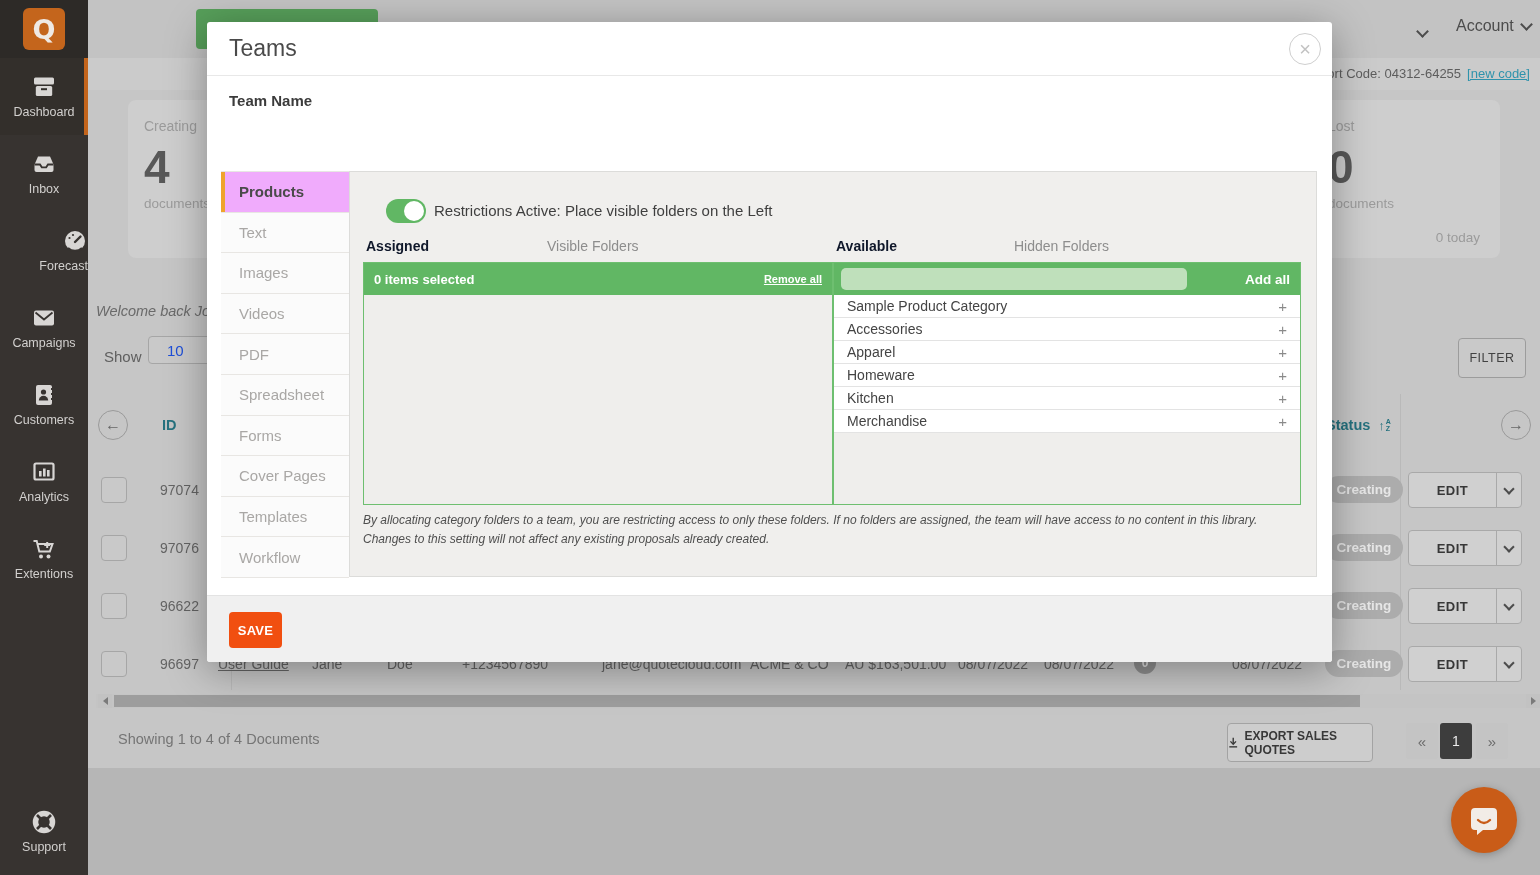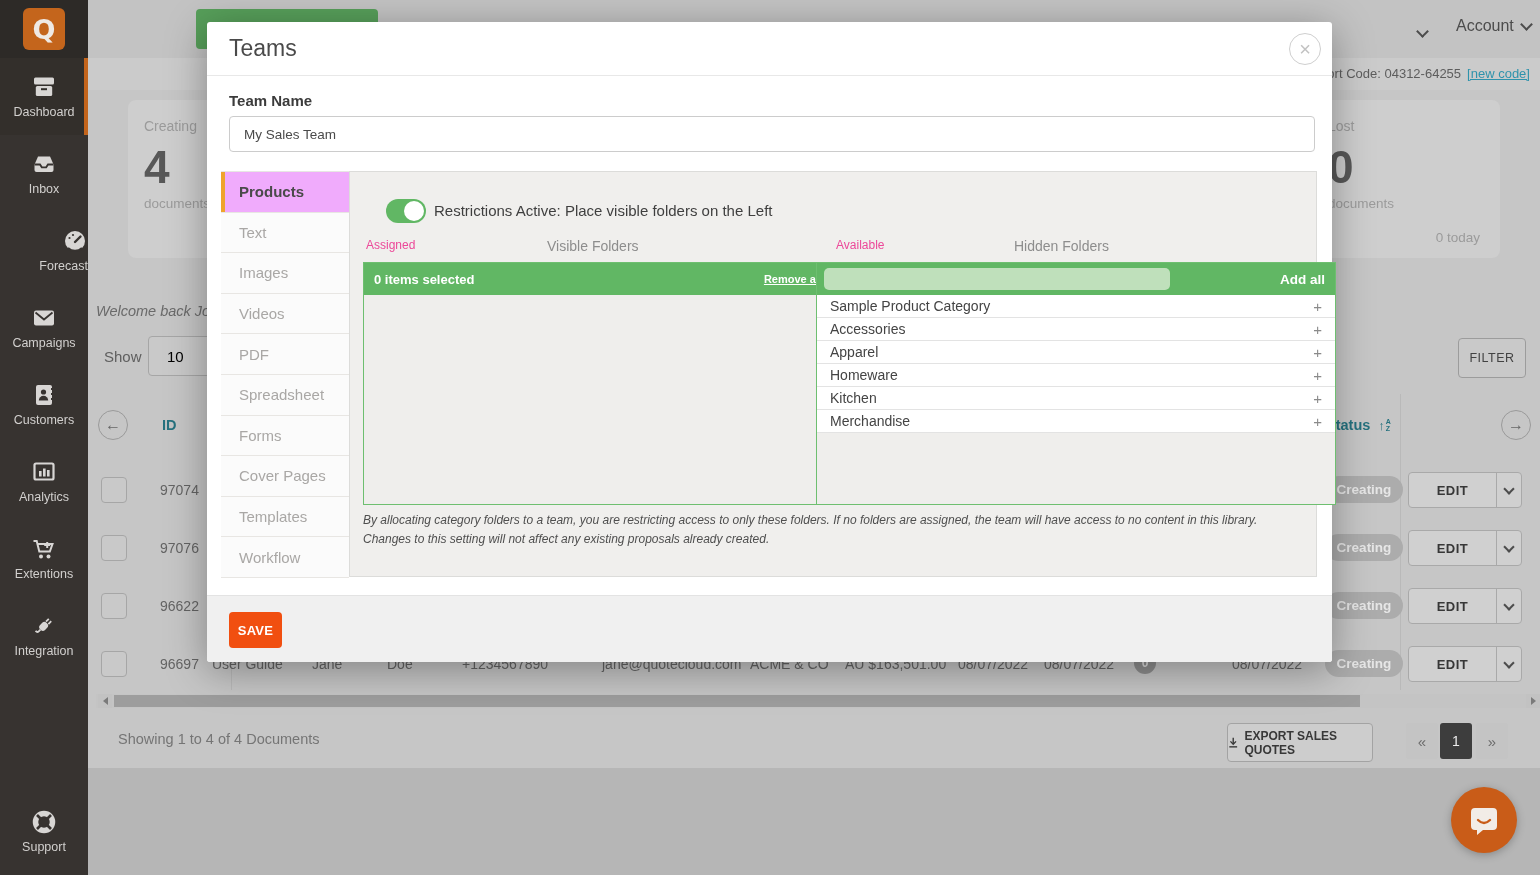--- a/index.html
+++ b/index.html
@@ -18,22 +18,22 @@
   .lone-chev{left:1330px;top:22px;color:#4c4c4c;}
   .strip{left:88px;top:58px;width:1452px;height:32px;background:#cbcbcb;}
   .supcode{left:1297px;top:66px;font-size:13px;color:#5d5d5d;white-space:nowrap;}
   .newcode{color:#2f93ac;text-decoration:underline;margin-left:6px;}
   .statcard{background:#cecece;border-radius:8px;height:158px;top:100px;}
   .stat-label{font-size:14px;color:#9b9b9b;}
   .stat-value{font-size:46px;font-weight:bold;color:#585858;line-height:1;}
   .stat-unit{font-size:13.5px;color:#9b9b9b;}
   .welcome{left:96px;top:303px;font-style:italic;font-size:14.5px;color:#6a6a6a;}
   .show-label{left:104px;top:348px;font-size:15px;color:#5f5f5f;}
-  .show-select{left:148px;top:336px;width:88px;height:40px;background:#c9c9c9;border:1px solid #a6a6a6;border-radius:4px;
-    font-size:15px;color:#000000;display:flex;align-items:center;padding-left:18px;box-sizing:border-box;}
+  .show-select{left:148px;top:336px;width:88px;height:28px;background:#c9c9c9;border:1px solid #a6a6a6;border-radius:4px;
+    font-size:15px;color:#1d4ed8;display:flex;align-items:center;padding-left:18px;box-sizing:border-box;}
   .filter-btn{left:1458px;top:338px;width:66px;height:38px;border:1px solid #9c9c9c;border-radius:4px;background:#c9c9c9;
     font-size:12.5px;color:#424242;letter-spacing:.5px;display:flex;align-items:center;justify-content:center;}
   .circ-btn{width:30px;height:30px;border-radius:50%;border:1px solid #9a9a9a;color:#666;font-size:16px;
     display:flex;align-items:center;justify-content:center;background:transparent;box-sizing:border-box;}
   .col-head{font-weight:bold;font-size:14.5px;color:#25717e;}
   .vline{width:1px;background:#b9b9b9;}
   .doc-row{left:0;width:1540px;height:58px;}
   .rowbox{left:101px;top:16px;width:26px;height:26px;border:1px solid #a6a6a6;border-radius:4px;background:#c9c9c9;box-sizing:border-box;}
   .cell{top:21px;font-size:14px;color:#646464;white-space:nowrap;}
   .pill{left:1325px;top:15px;width:78px;height:27px;border-radius:14px;background:#acacac;color:#e6e6e6;
@@ -83,25 +83,25 @@
     box-sizing:border-box;padding:0 14px;font-size:13.5px;color:#4a4a4a;font-family:"Liberation Sans",sans-serif;background:#fff;}
   .tabs-col{left:14px;top:149px;width:128px;height:406px;background:#fbfbfb;border-top:1px solid #e8e6e3;display:flex;flex-direction:column;}
   .mtab{flex:1;display:flex;align-items:center;padding-left:18px;font-size:15px;color:#a9a7a5;
     border-bottom:1px solid #e8e6e3;position:relative;box-sizing:border-box;}
   .mtab.active{background:#f0abfc;color:#4a4a4a;font-weight:bold;}
   .mtab.active::before{content:"";position:absolute;left:0;top:0;width:4px;height:100%;background:#efa42c;}
   .content-region{left:142px;top:149px;width:968px;height:406px;background:#f0efed;border:1px solid #dcdcda;box-sizing:border-box;}
   .toggle{left:179px;top:177px;width:40px;height:24px;border-radius:13px;background:#61b764;}
   .toggle-knob{position:absolute;right:2px;top:2px;width:20px;height:20px;border-radius:50%;background:#fff;}
   .toggle-label{left:227px;top:180px;font-size:15px;color:#3f3f3f;}
-  .hd-b{font-weight:normal;font-size:12px;color:#ec4899;}
+  .hd-b{font-weight:bold;font-size:14px;color:#0f172a;}
   .hd-g{font-size:14px;color:#8d8d8d;}
   .panel{top:240px;height:243px;border:1px solid #6ebf70;background:#efeeec;box-sizing:border-box;}
   .panel-left{left:156px;width:470px;}
-  .panel-right{left:609px;width:520px;}
+  .panel-right{left:626px;width:468px;}
   .panel-bar{position:absolute;left:0;top:0;width:100%;height:32px;background:#61b764;display:flex;align-items:center;
     padding:0 10px;box-sizing:border-box;color:#fff;}
   .bar-txt{font-size:13px;font-weight:bold;color:#fff;}
   .removeall{margin-left:auto;font-size:11px;font-weight:bold;color:#fff;text-decoration:underline;}
   .bar-search{width:342px;height:20px;background:#bfe0bb;border:none;border-radius:5px;margin-left:-3px;}
   .addall{margin-left:auto;font-size:13.5px;font-weight:bold;color:#fff;}
   .folder-list{position:absolute;left:0;top:32px;width:100%;}
   .folder-row{height:23px;background:#ffffff;border-bottom:1px solid #e3e3e3;display:flex;align-items:center;
     padding:0 13px;box-sizing:border-box;}
   .folder-name{font-size:14px;color:#444;}
@@ -193,21 +193,21 @@
   <div class="abs edit-grp">
     <div class="edit-main">EDIT</div>
     <div class="edit-caret">
         <span class="chev"></span>
       </div>
   </div>
 </div>
 <div class="abs doc-row" style="top:635px;">
   <div class="abs rowbox"></div>
   <div class="abs cell" style="left:160px;">96697</div>
-  <div class="abs cell" style="left:212px;">User Guide</div>
+  <div class="abs cell" style="left:218px;text-decoration:underline;">User Guide</div>
   <div class="abs cell" style="left:312px;">Jane</div>
   <div class="abs cell" style="left:387px;">Doe</div>
   <div class="abs cell" style="left:462px;">+1234567890</div>
   <div class="abs cell" style="left:602px;">jane@quotecloud.com</div>
   <div class="abs cell" style="left:750px;">ACME &amp; CO</div>
   <div class="abs cell" style="left:845px;">AU $163,501.00</div>
   <div class="abs cell" style="left:958px;">08/07/2022</div>
   <div class="abs cell" style="left:1044px;">08/07/2022</div>
   <div class="abs badge0">0</div>
   <div class="abs cell" style="left:1232px;">08/07/2022</div>
@@ -311,52 +311,40 @@
   <div class="abs nav-item" style="top:520px;">
     <svg width="26" height="26" viewBox="0 0 26 26">
       <path d="M2.5 5 h3.2 l2.6 10.5 h10.5 l2.7 -7.5 H7" fill="none" stroke="#d8d6d4" stroke-width="2"></path>
       <circle cx="10" cy="20.5" r="2" fill="#d8d6d4"></circle>
       <circle cx="17.5" cy="20.5" r="2" fill="#d8d6d4"></circle>
       <line x1="16.2" y1="6" x2="16.2" y2="12" stroke="#d8d6d4" stroke-width="2"></line>
       <line x1="13.2" y1="9" x2="19.2" y2="9" stroke="#d8d6d4" stroke-width="2"></line>
     </svg>
     <span class="nav-label">Extentions</span>
   </div>
-  <div class="abs nav-item" style="top:597px;">
-    <svg width="26" height="26" viewBox="0 0 26 26">
-      <g transform="rotate(45 13 13)">
-        <rect x="9.5" y="9" width="7" height="9" rx="3" fill="#d8d6d4"></rect>
-        <line x1="11.3" y1="8.5" x2="11.3" y2="4.5" stroke="#d8d6d4" stroke-width="1.8"></line>
-        <line x1="14.7" y1="8.5" x2="14.7" y2="4.5" stroke="#d8d6d4" stroke-width="1.8"></line>
-        <path d="M13 18 v2.5 q0 2 -2.5 2" fill="none" stroke="#d8d6d4" stroke-width="1.8"></path>
-      </g>
-    </svg>
-    <span class="nav-label">Integration</span>
-  </div>
   <div class="abs nav-item" style="top:793px;">
     <svg width="26" height="26" viewBox="0 0 26 26">
       <circle cx="13" cy="13" r="8.5" fill="none" stroke="#d8d6d4" stroke-width="5.5"></circle>
       <line x1="6" y1="6" x2="20" y2="20" stroke="#373330" stroke-width="2.6"></line>
       <line x1="20" y1="6" x2="6" y2="20" stroke="#373330" stroke-width="2.6"></line>
       <circle cx="13" cy="13" r="8.5" fill="none" stroke="#d8d6d4" stroke-width="0"></circle>
       <circle cx="13" cy="13" r="3.4" fill="#373330"></circle>
       <circle cx="13" cy="13" r="3.4" fill="none" stroke="#d8d6d4" stroke-width="0"></circle>
     </svg>
     <span class="nav-label">Support</span>
   </div>
 </div>
 
 <div class="abs modal">
   <div class="abs modal-header">
     <div class="abs modal-title">Teams</div>
     <div class="abs modal-close">×</div>
   </div>
 
   <div class="abs teamname-label">Team Name</div>
-  <input class="abs teamname-input" type="text" value="My Sales Team" style="">
 
   <div class="abs tabs-col">
     <div class="mtab active">Products</div>
     <div class="mtab">Text</div>
     <div class="mtab">Images</div>
     <div class="mtab">Videos</div>
     <div class="mtab">PDF</div>
     <div class="mtab">Spreadsheet</div>
     <div class="mtab">Forms</div>
     <div class="mtab">Cover Pages</div>

